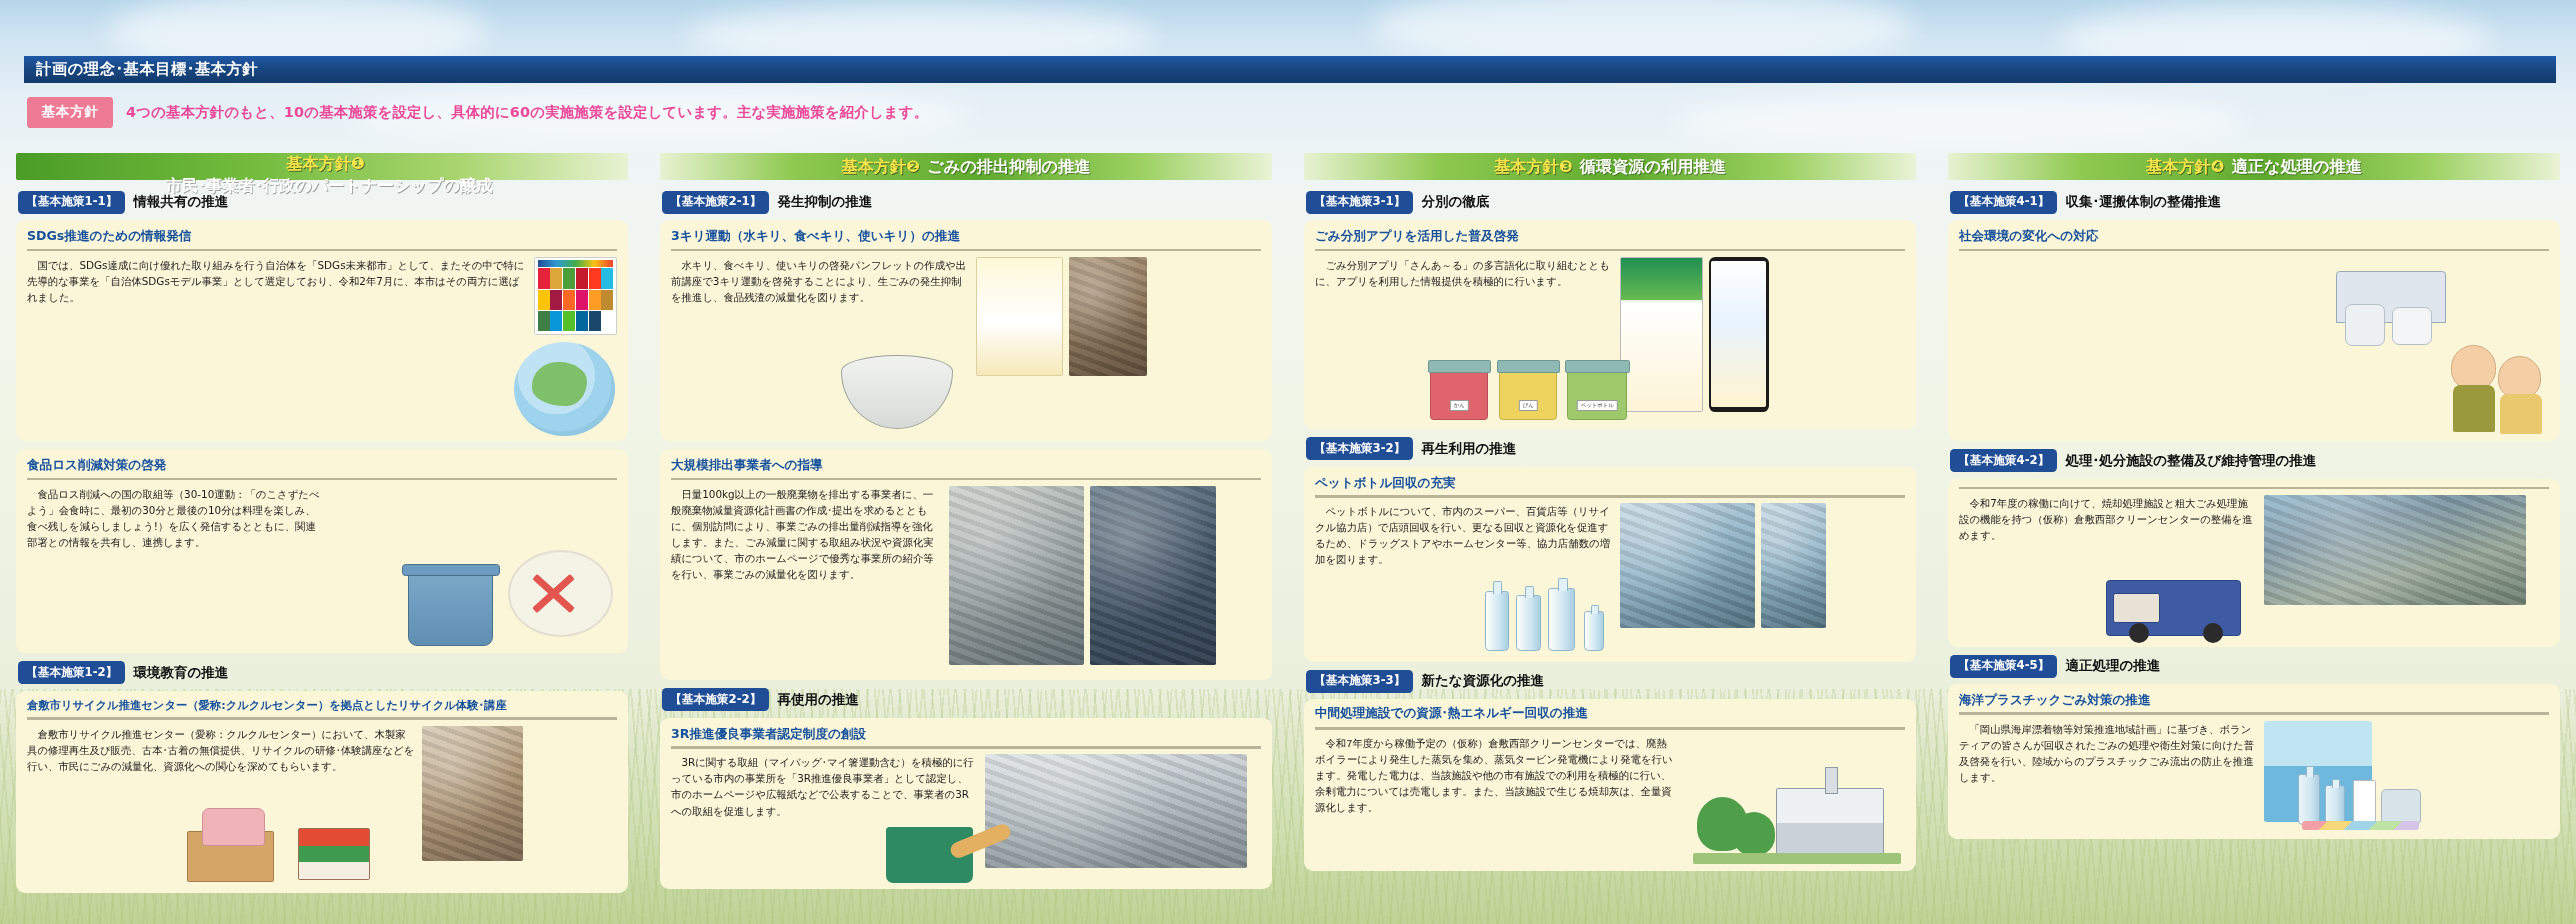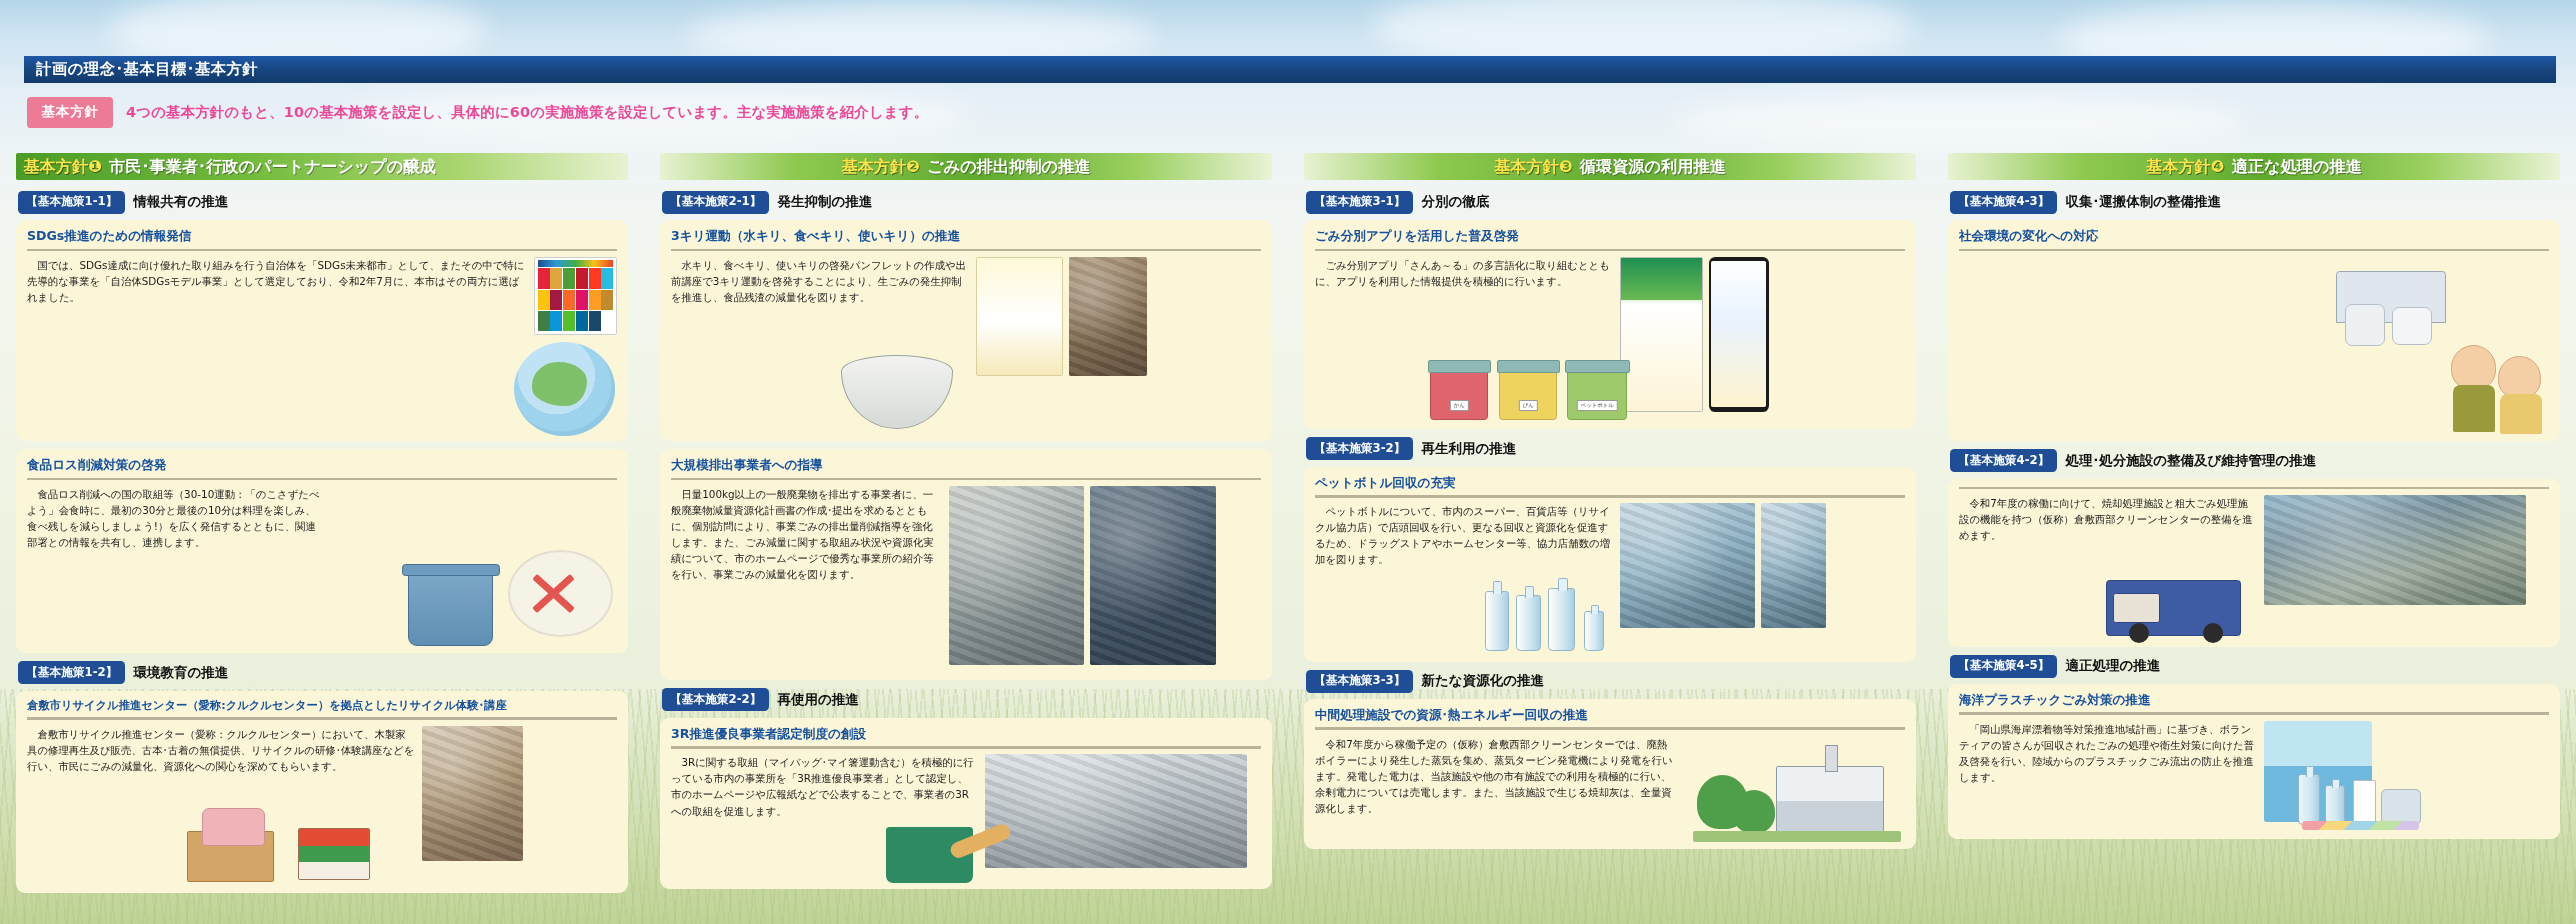--- a/index.html
+++ b/index.html
@@ -104,20 +104,21 @@
     display: flex;
     align-items: center;
     justify-content: center;
     border-radius: 1.8px;
     margin-bottom: 10.8px;
   }
   .col-banner.c1 {
     background: linear-gradient(to right, #4a9c27 0%, #72bb3c 38%, #a8d56e 72%, #e8f2d2 100%);
     justify-content: flex-start;
     padding-left: 7.2px;
+    flex-direction: column;
   }
   .col-banner.c2 {
     background: linear-gradient(to right, #e8f2d2 0%, #8ec94f 22%, #5faa2e 52%, #9ad05f 78%, #eaf3d6 100%);
   }
   .col-banner.c3 {
     background: linear-gradient(to right, #e8f2d2 0%, #8ec94f 22%, #5faa2e 52%, #9ad05f 78%, #eaf3d6 100%);
   }
   .col-banner.c4 {
     background: linear-gradient(to right, #e8f2d2 0%, #8ec94f 22%, #5faa2e 52%, #9ad05f 78%, #eaf3d6 100%);
   }
@@ -594,21 +595,21 @@
         <div class="art art-bottle" style="position:absolute;left:63px;bottom:0;width:27px;height:63px;"></div>
         <div class="art art-bottle" style="position:absolute;left:99px;bottom:0;width:20px;height:40px;"></div>
       </div>
     </div>
 
     <div class="measure-head">
       <span class="measure-tag">【基本施策3-3】</span>
       <span class="measure-title">新たな資源化の推進</span>
     </div>
 
-    <div class="card" style="height:150px;">
+    <div class="card" style="height:172px;font-family:Liberation Mono, monospace;">
       <div class="card-title">中間処理施設での資源･熱エネルギー回収の推進</div>
       <div class="card-rule"></div>
       <div class="card-body">
         <div class="card-text" style="max-width:361px;">令和7年度から稼働予定の（仮称）倉敷西部クリーンセンターでは、廃熱ボイラーにより発生した蒸気を集め、蒸気タービン発電機により発電を行います。発電した電力は、当該施設や他の市有施設での利用を積極的に行い、余剰電力については売電します。また、当該施設で生じる焼却灰は、全量資源化します。</div>
       </div>
       <div style="position:absolute;right:14.4px;bottom:7.2px;width:208px;height:101px;">
         <div class="art art-tree" style="position:absolute;left:3.6px;bottom:12.6px;width:51px;height:54px;"></div>
         <div class="art art-tree" style="position:absolute;left:40px;bottom:9px;width:42px;height:43px;"></div>
         <div class="art art-bldg" style="position:absolute;left:83px;bottom:9px;width:108px;height:67px;"></div>
         <div style="position:absolute;left:132px;bottom:70px;width:12.6px;height:27px;background:#d8dee2;border:1.4px solid #8d9aa3;"></div>
@@ -617,21 +618,21 @@
     </div>
   </div>
 
   <div class="column">
     <div class="col-banner c4">
       <span class="banner-num">基本方針❹</span>
       <span class="banner-title">適正な処理の推進</span>
     </div>
 
     <div class="measure-head">
-      <span class="measure-tag">【基本施策4-3】</span>
+      <span class="measure-tag">【基本施策4-1】</span>
       <span class="measure-title">収集･運搬体制の整備推進</span>
     </div>
 
     <div class="card" style="height:221px;">
       <div class="card-title">社会環境の変化への対応</div>
       <div class="card-rule"></div>
       <div style="position:absolute;right:114px;top:51px;width:110px;height:87px;">
         <div style="position:absolute;left:0;top:0;width:110px;height:52px;background:#dfe6ee;border:1.8px solid #9aa9b8;border-radius:3.6px 3.6px 0 0;"></div>
         <div style="position:absolute;left:9px;top:32.5px;width:40px;height:42px;background:#eef1f4;border:1.4px solid #b4bfc9;border-radius:7.2px;"></div>
         <div style="position:absolute;left:56px;top:36px;width:40px;height:38px;background:#f3f5f7;border:1.4px solid #b4bfc9;border-radius:7.2px;"></div>

